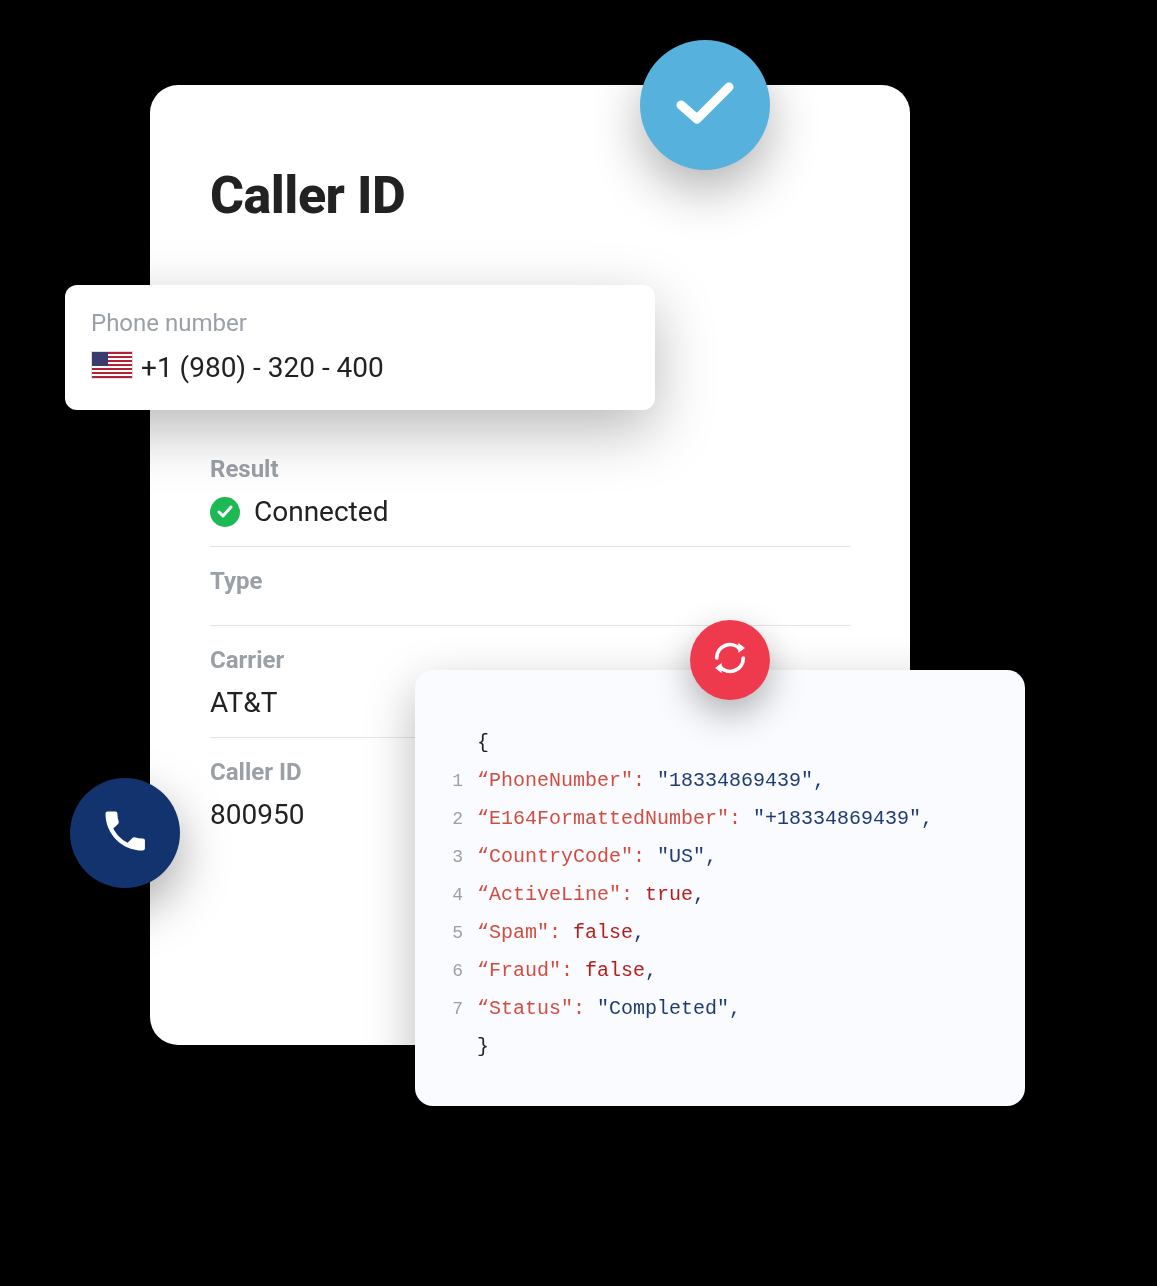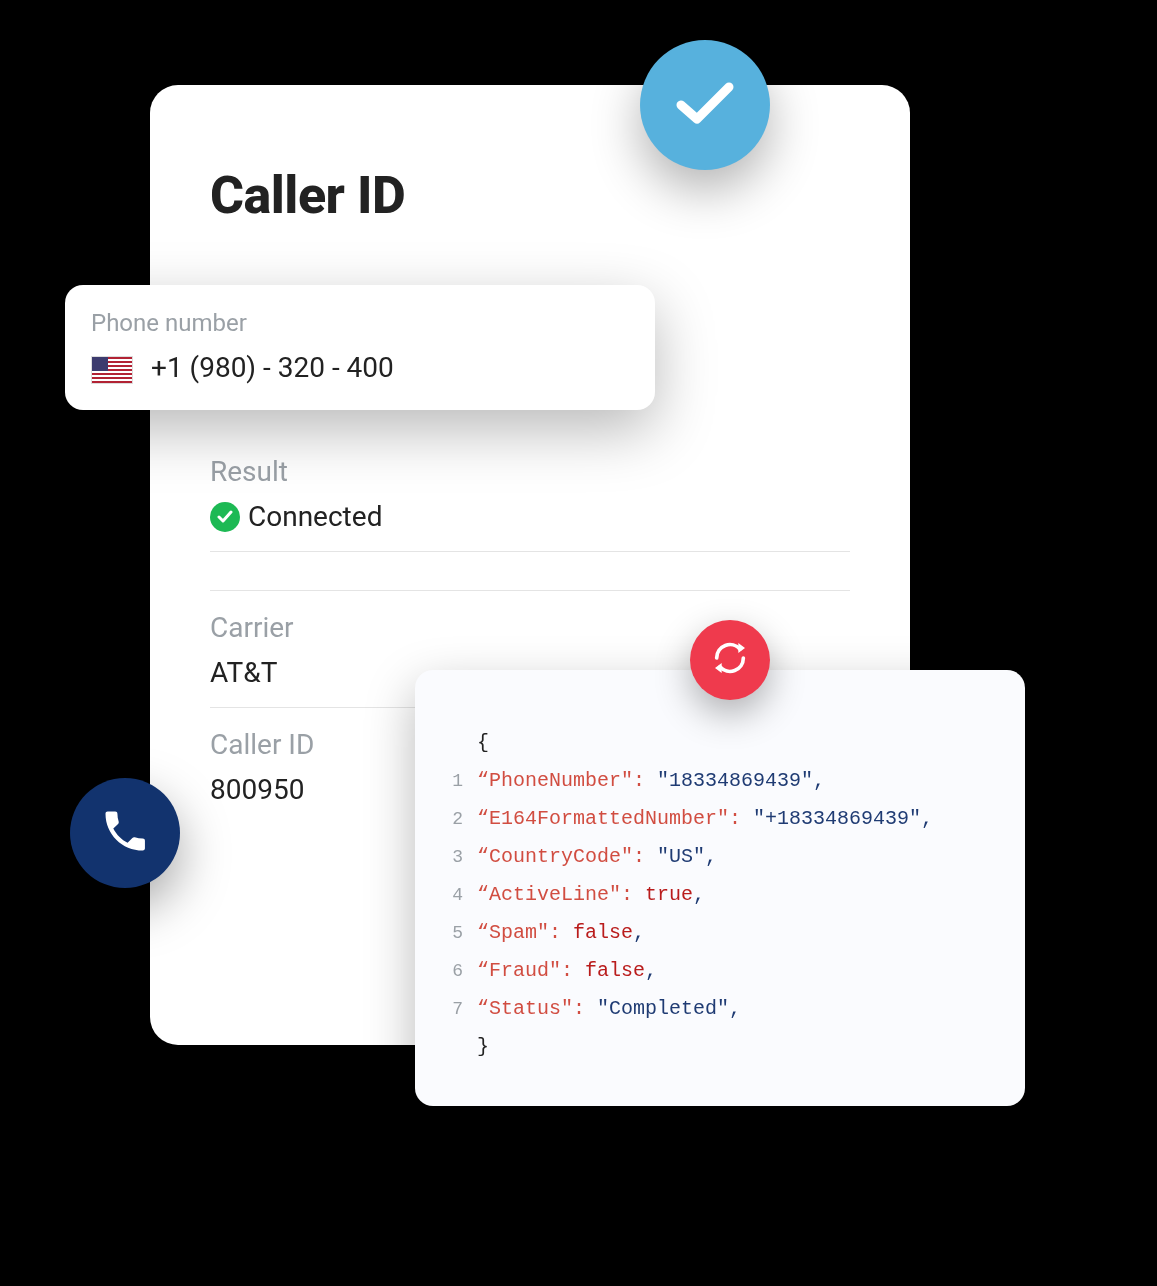--- a/index.html
+++ b/index.html
@@ -54,35 +54,35 @@
     box-shadow: 0 20px 50px rgba(0,0,0,0.3);
   }
 
   
   .phone-panel {
     position: absolute;
     left: 65px;
     top: 285px;
     width: 590px;
     background: #fff;
-    border-radius: 18px;
+    border-radius: 12px;
     box-shadow: 0 20px 60px rgba(0,0,0,0.28);
     padding: 24px 26px 26px 26px;
     z-index: 3;
   }
   .phone-label {
     font-size: 24px;
     color: #9aa0a6;
     margin-bottom: 14px;
     font-weight: 400;
   }
   .phone-row {
     display: flex;
-    align-items: flex-end;
-    gap: 18px;
+    align-items: flex-start;
+    gap: 8px;
   }
   .flag {
     width: 42px;
     height: 28px;
     border: 1px solid #ddd;
     background: linear-gradient(
       to bottom,
       #b22234 0 7.7%, #fff 7.7% 15.4%, #b22234 15.4% 23.1%,
       #fff 23.1% 30.8%, #b22234 30.8% 38.5%, #fff 38.5% 46.2%,
       #b22234 46.2% 53.9%, #fff 53.9% 61.6%, #b22234 61.6% 69.3%,
@@ -110,34 +110,34 @@
     left: 210px;
     top: 435px;
     width: 640px;
   }
   .info-row {
     border-bottom: 1px solid #e4e4e4;
     padding: 20px 0 18px 0;
   }
   .info-row:last-child { border-bottom: none; }
   .info-label {
-    font-size: 28px;
+    font-size: 24px;
     color: #9aa0a6;
     margin-bottom: 12px;
-    font-weight: 400;
+    font-weight: 700;
   }
   .info-value {
     font-size: 28px;
     color: #222;
     font-weight: 400;
   }
   .result-line {
     display: flex;
     align-items: center;
-    gap: 8px;
+    gap: 14px;
   }
   .green-check {
     width: 30px; height: 30px;
     border-radius: 50%;
     background: #1db954;
     display: inline-flex;
     align-items: center;
     justify-content: center;
     flex-shrink: 0;
   }
@@ -236,20 +236,21 @@
       <div class="result-line">
         <span class="green-check">
           <svg width="16" height="14" viewBox="0 0 16 14">
             <path d="M2 7 L6 11 L14 2" stroke="#fff" stroke-width="3" fill="none" stroke-linecap="round" stroke-linejoin="round"></path>
           </svg>
         </span>
         <span class="info-value">Connected</span>
       </div>
     </div>
     <div class="info-row">
+      <div class="info-label">Type</div>
     </div>
     <div class="info-row">
       <div class="info-label">Carrier</div>
       <div class="info-value">AT&amp;T</div>
     </div>
     <div class="info-row">
       <div class="info-label">Caller ID</div>
       <div class="info-value">800950</div>
     </div>
   </div>

